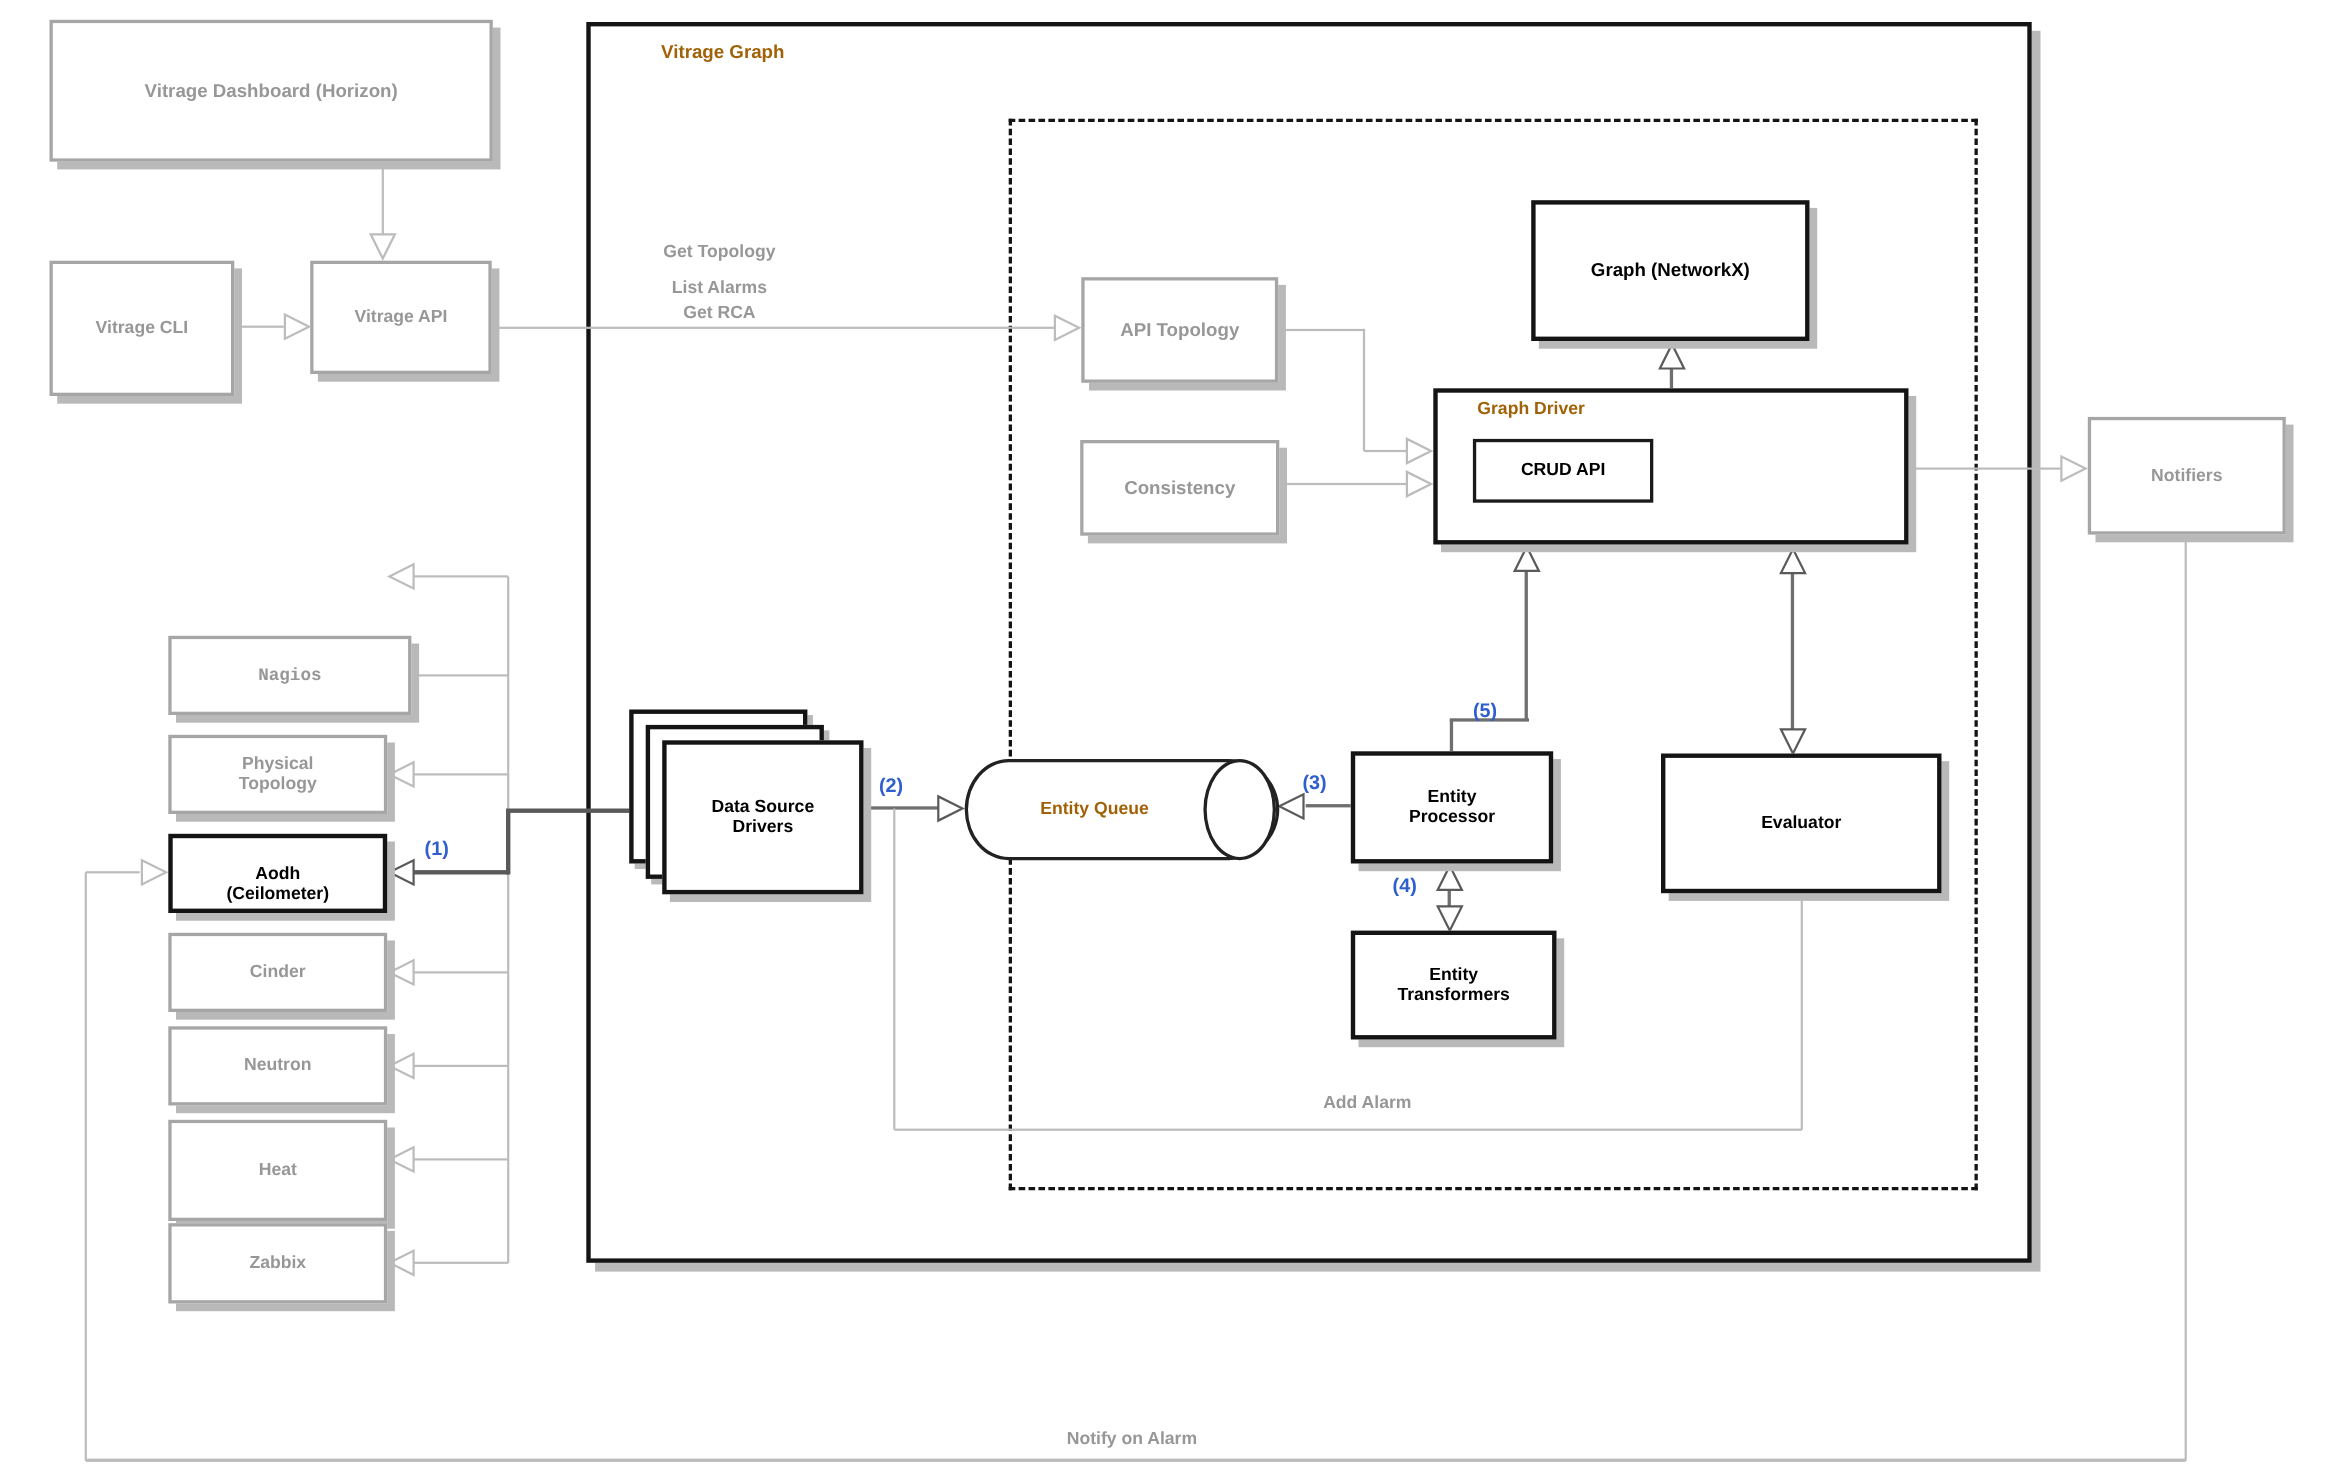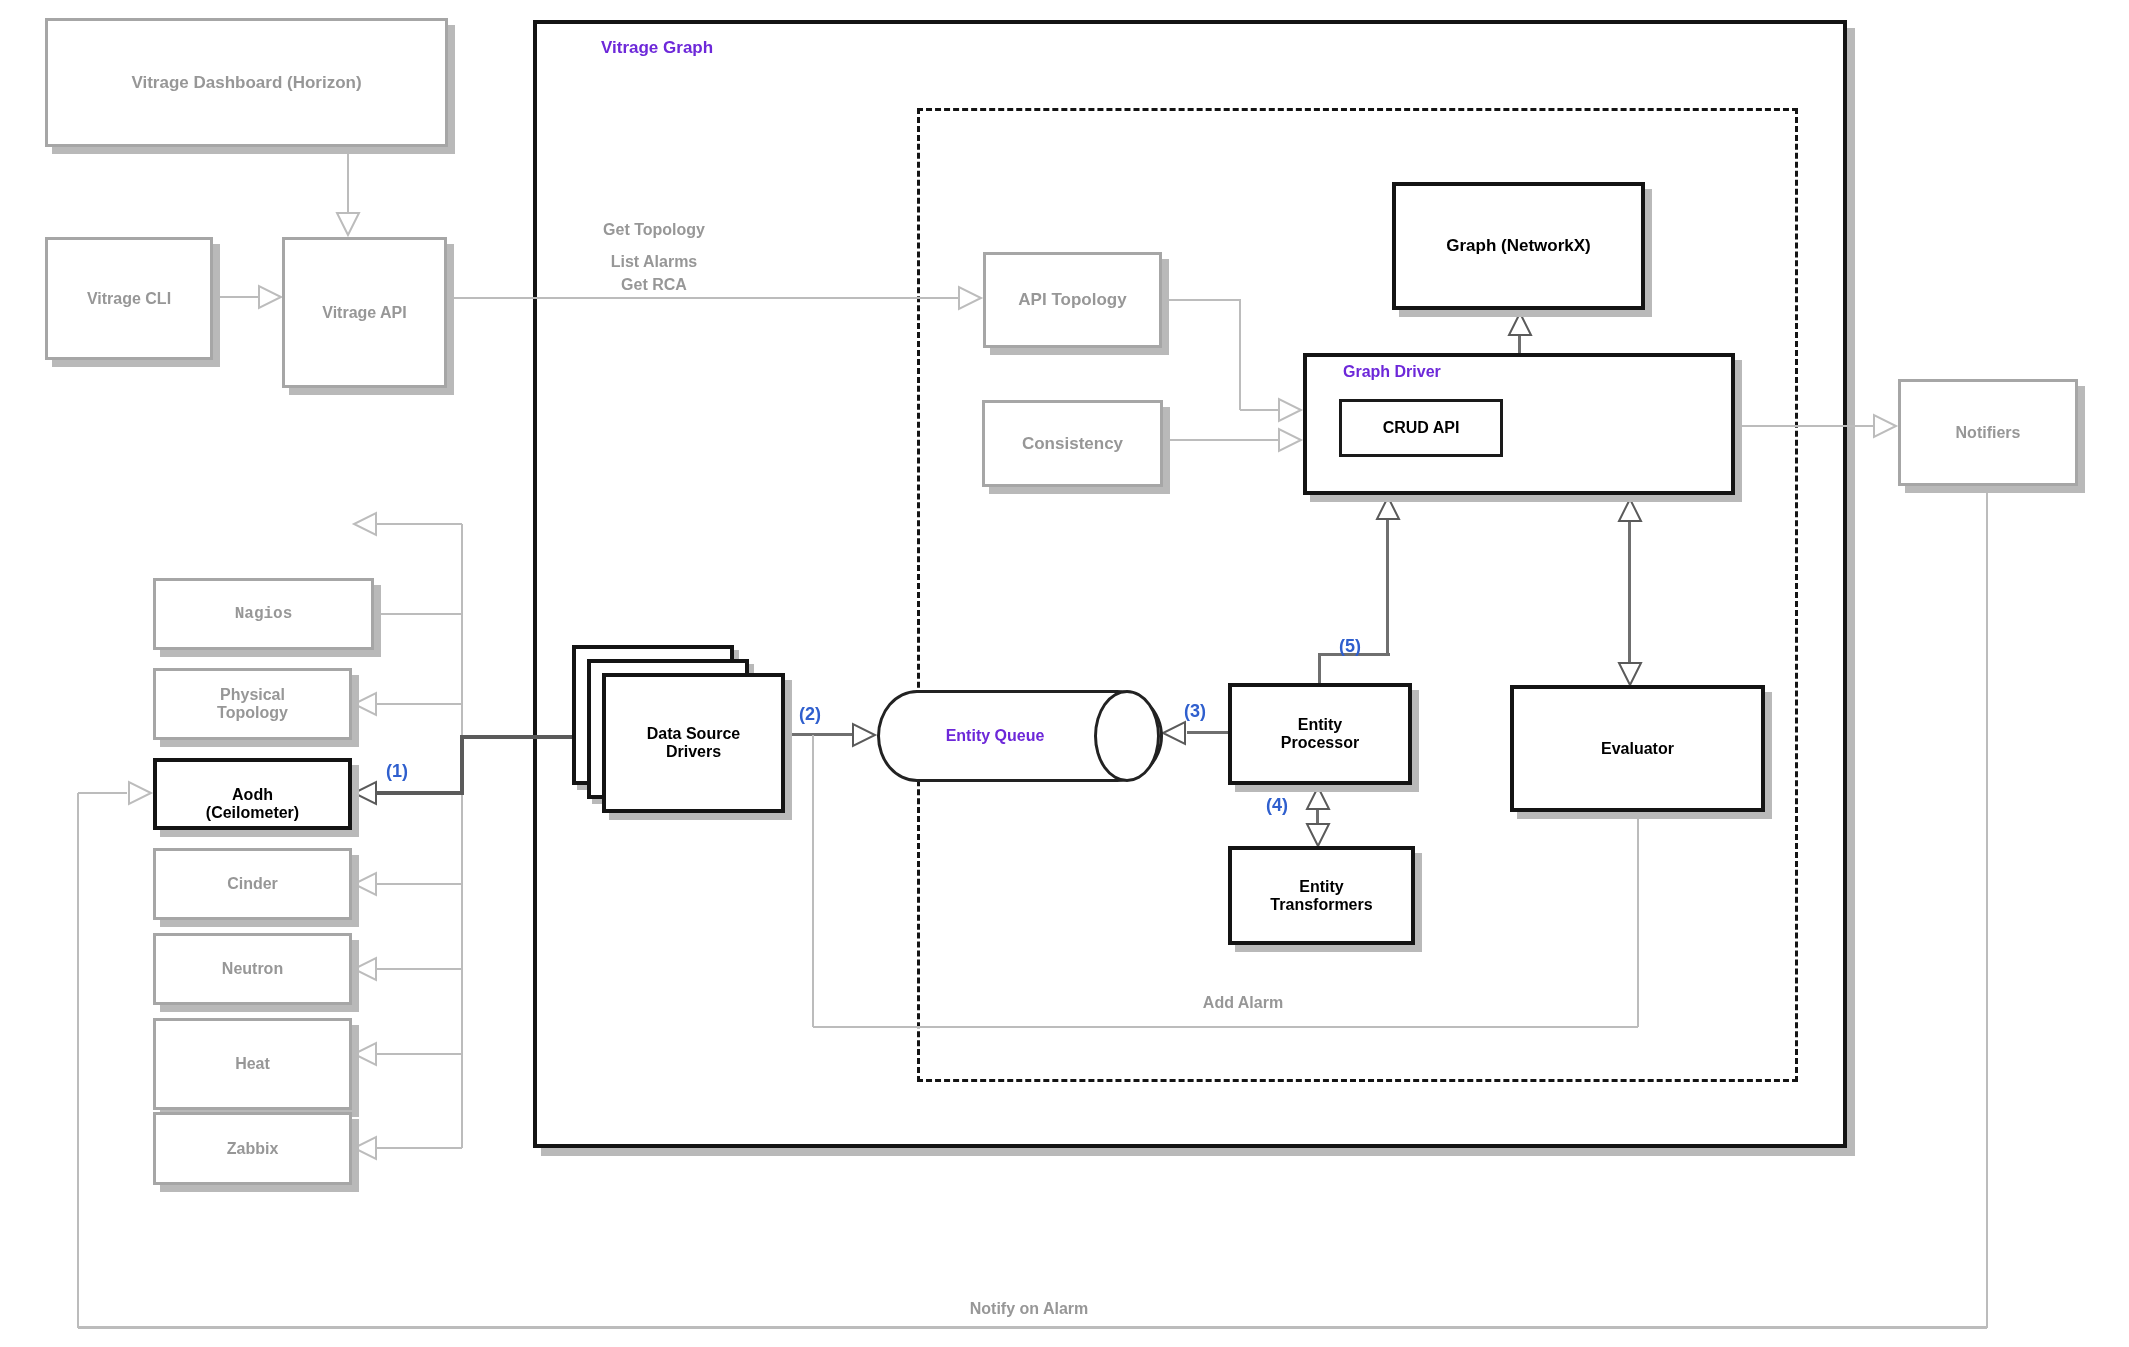--- a/index.html
+++ b/index.html
@@ -15,21 +15,21 @@
   .container-box{position:absolute;background:#ffffff;box-sizing:border-box;}
   
   .hline,.vline{position:absolute;}
   .lt{background:#bcbcbc;}
   .md{background:#6f6f6f;}
   .dk{background:#5a5a5a;}
   
   .lbl{position:absolute;font-weight:bold;white-space:nowrap;}
   .graylbl{color:#979797;}
   .bluelbl{color:#2f5fce;font-size:18px;}
-  .blklbl{color:#6d28d9;}
+  .blklbl{color:#a16207;}
   .ctr{text-align:center;}
   .ah{position:absolute;width:26px;height:26px;overflow:visible;}
 </style>
 </head>
 <body>
 
 <div id="stage">
 
   <div class="container-box" style="left:533px;top:20px;width:1314px;height:1128px;border:4px solid #141414;box-shadow:8px 8px 0 #b9b9b9;"></div>
   <div class="lbl blklbl" style="left:601px;top:38px;font-size:17px;">Vitrage Graph</div>
@@ -158,21 +158,21 @@
   <svg class="ah" style="left:127px;top:780px;">
       <polygon points="2,2 2,24 24,13" fill="#ffffff" stroke="#bcbcbc" stroke-width="2"></polygon>
     </svg>
 
   <div class="box gray-box" style="left:45px;top:18px;width:403px;height:129px;font-size:17px;">
     <span>Vitrage Dashboard (Horizon)</span>
   </div>
   <div class="box gray-box" style="left:45px;top:237px;width:168px;height:123px;font-size:16px;">
     <span>Vitrage CLI</span>
   </div>
-  <div class="box gray-box" style="left:282px;top:237px;width:165px;height:151px;font-size:16px;">
+  <div class="box gray-box" style="left:282px;top:237px;width:165px;height:103px;font-size:16px;">
     <span>Vitrage API</span>
   </div>
   <div class="box gray-box" style="left:1898px;top:379px;width:180px;height:107px;font-size:16px;">
     <span>Notifiers</span>
   </div>
 
   <div class="box gray-box" style="left:153px;top:578px;width:221px;height:72px;font-size:16px;font-family:Liberation Mono, monospace;">
     <span>Nagios</span>
   </div>
   <div class="box gray-box" style="left:153px;top:668px;width:199px;height:72px;font-size:16px;">

